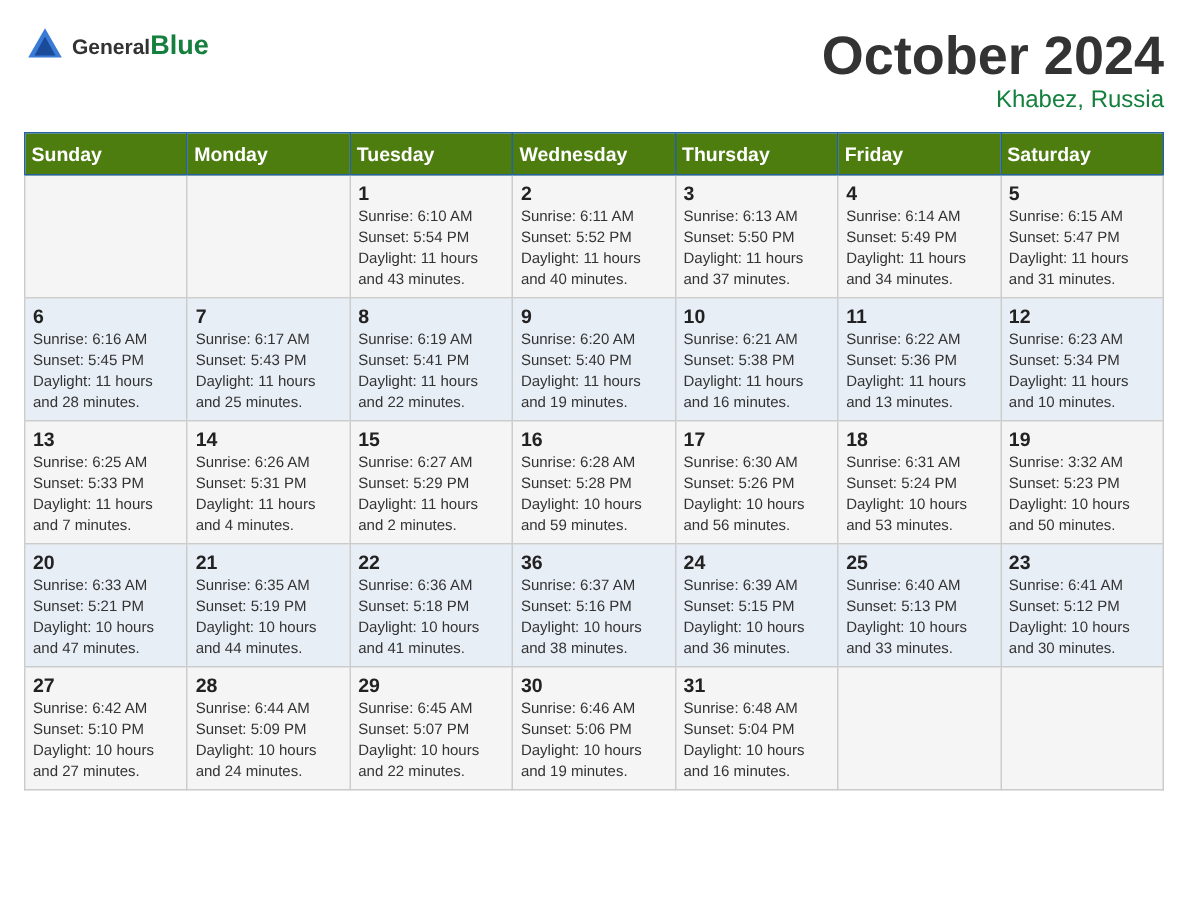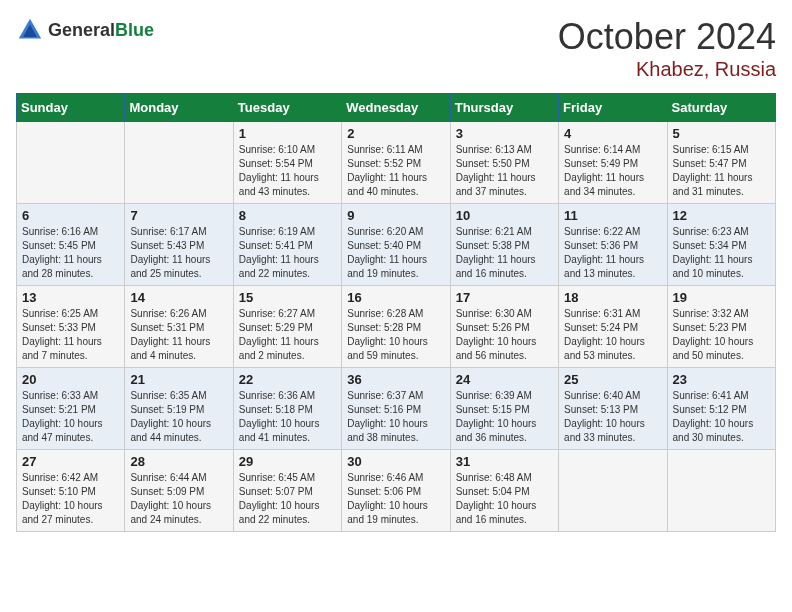--- a/index.html
+++ b/index.html
@@ -15,52 +15,52 @@
       justify-content: space-between;
       align-items: flex-start;
       margin-bottom: 12px;
     }
     .logo {
       display: flex;
       align-items: center;
       gap: 4px;
     }
     .logo-text-general {
-      font-size: 18px;
+      font-size: 14px;
       font-weight: bold;
       color: #333;
     }
     .logo-text-blue {
       font-size: 18px;
       font-weight: bold;
       color: #15803d;
     }
     .logo-icon {
       width: 28px;
       height: 28px;
     }
     .title-block {
       text-align: right;
     }
     .month-title {
       font-size: 36px;
-      font-weight: normal;
+      font-weight: bold;
       color: #333;
     }
     .location-title {
-      font-size: 20px;
-      color: #7f1d1d;
+      font-size: 16px;
+      color: #15803d;
     }
     table {
       width: 100%;
       border-collapse: collapse;
       table-layout: fixed;
     }
     thead tr th {
-      background-color: #15803d;
+      background-color: #4d7c0f;
       color: #fff;
       font-size: 13px;
       font-weight: bold;
       padding: 6px 4px;
       text-align: left;
       border: 1px solid #2562a0;
     }
     tbody tr td {
       vertical-align: top;
       border: 1px solid #ccc;

